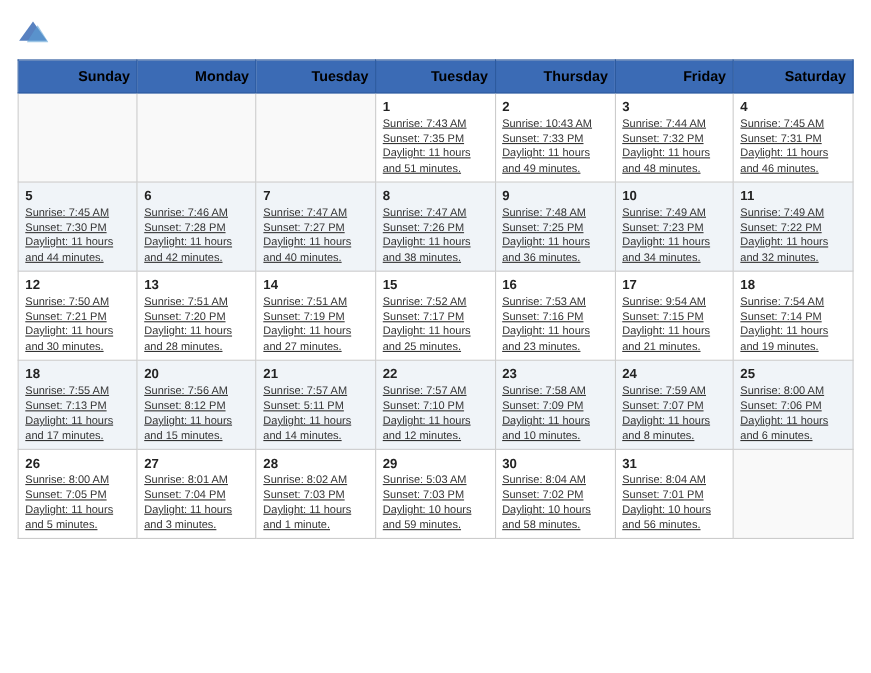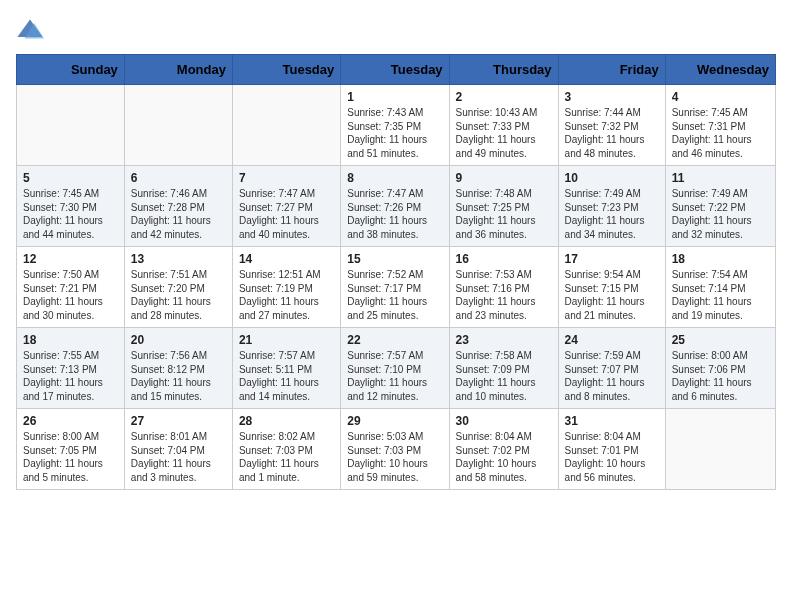--- a/index.html
+++ b/index.html
@@ -81,20 +81,21 @@
     .day-number {
       font-weight: bold;
       font-size: 12px;
       display: block;
       margin-bottom: 2px;
     }
     .cell-content {
       font-size: 10px;
       line-height: 1.35;
       color: #333;
+      text-decoration: underline;
     }
     .empty-cell {
       background-color: #f9f9f9 !important;
     }
   </style>
 </head>
 <body>
 
 <div class="header">
   <div class="logo">
@@ -116,21 +117,21 @@
 
 <table>
   <thead>
     <tr>
     <th>Sunday</th>
         <th>Monday</th>
         <th>Tuesday</th>
         <th>Tuesday</th>
         <th>Thursday</th>
         <th>Friday</th>
-        <th>Wednesday</th>
+        <th>Saturday</th>
       </tr>
   </thead>
   <tbody id="calendar-body">
   <tr>
         <td class="empty-cell"></td>
         <td class="empty-cell"></td>
         <td class="empty-cell"></td>
         <td>
           <span class="day-number">1</span>
           <div class="cell-content">Sunrise: 7:43 AM
@@ -221,21 +222,21 @@
         </td>
         <td>
           <span class="day-number">13</span>
           <div class="cell-content">Sunrise: 7:51 AM
 Sunset: 7:20 PM
 Daylight: 11 hours
 and 28 minutes.</div>
         </td>
         <td>
           <span class="day-number">14</span>
-          <div class="cell-content">Sunrise: 12:51 AM
+          <div class="cell-content">Sunrise: 7:51 AM
 Sunset: 7:19 PM
 Daylight: 11 hours
 and 27 minutes.</div>
         </td>
         <td>
           <span class="day-number">15</span>
           <div class="cell-content">Sunrise: 7:52 AM
 Sunset: 7:17 PM
 Daylight: 11 hours
 and 25 minutes.</div>

